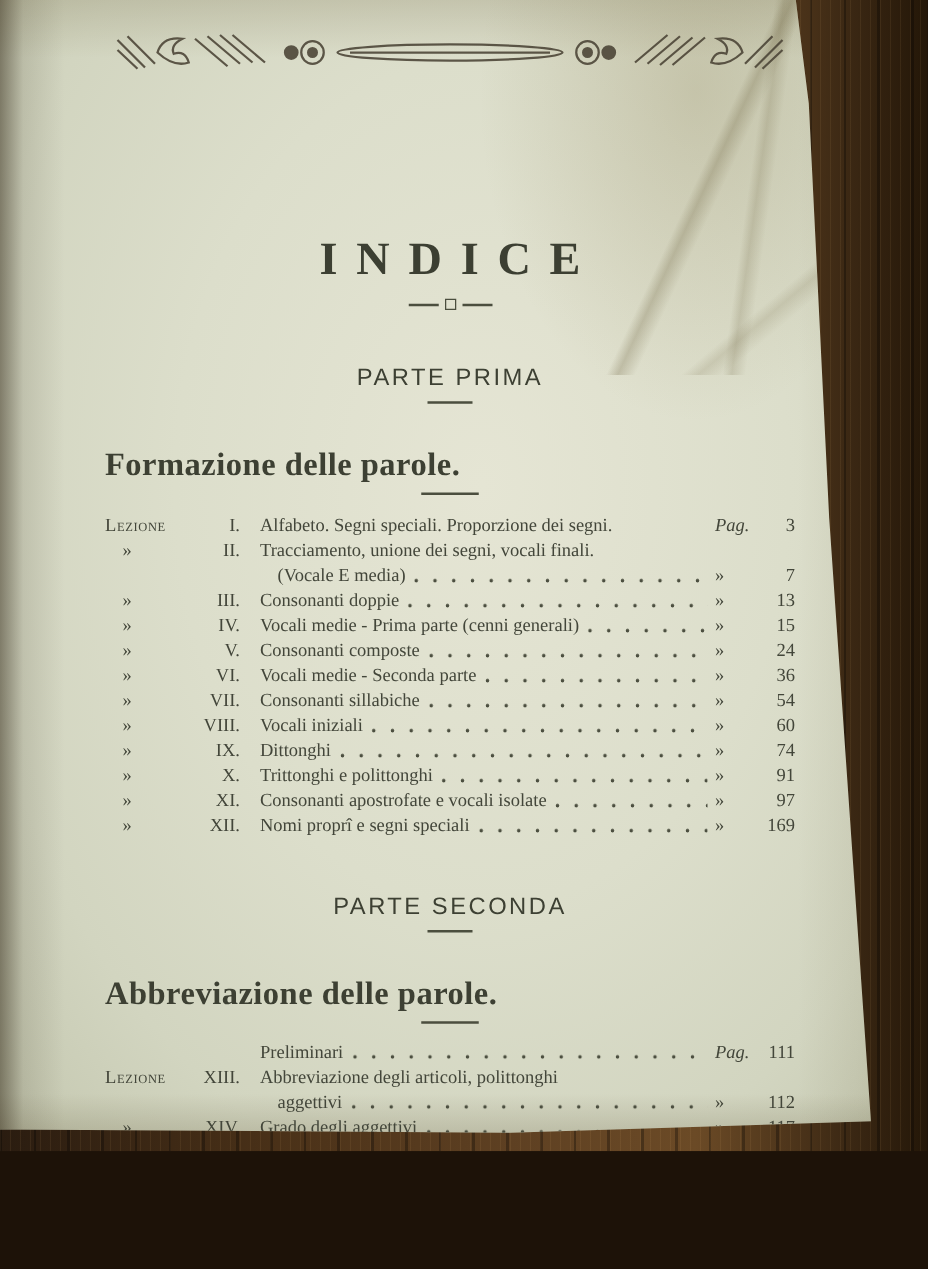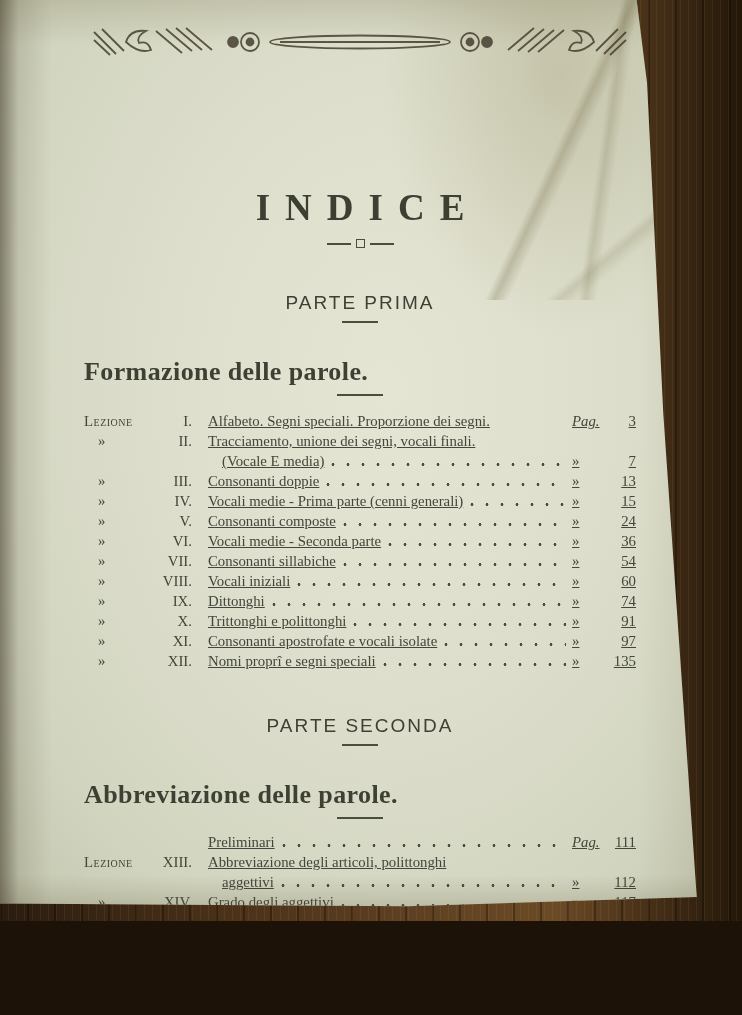--- a/index.html
+++ b/index.html
@@ -61,21 +61,21 @@
     margin-top:34px; 
     font-size:26px; font-weight:bold; color:#3d4033; letter-spacing:0.4px;
   }
 
   
   .toc { margin-top:15px; font-size:14.8px; line-height:20px; }
   .toc-row { display:flex; align-items:flex-start; }
   .toc-prefix { flex:0 0 64px; font-variant:small-caps; letter-spacing:0.5px; }
   .toc-prefix.cont { text-indent:14px; font-variant:normal; }
   .toc-num { flex:0 0 44px; text-align:right; margin-right:16px; }
-  .toc-body { flex:1 1 auto; min-width:0;text-decoration:underline; }
+  .toc-body { flex:1 1 auto; min-width:0; }
   .toc-line { display:flex; align-items:baseline; }
   .toc-line.indent .toc-text { padding-left:14px; }
   .toc-text { white-space:nowrap; }
   .leader { flex:1 1 auto; min-width:10px; height:5px; align-self:flex-end; margin:0 6px 4px 7px; }
   .leader.dots {
     background-image: radial-gradient(circle at 2px 2.5px, #4c4f40 1.15px, rgba(0,0,0,0) 1.7px);
     background-size:15px 5px; background-repeat:repeat-x;
   }
   .toc-ref { flex:0 0 34px; text-align:left; }
   .toc-ref.ital { font-style:italic; }
@@ -262,21 +262,21 @@
               </div>
             </div>
             <div class="toc-row">
               <span class="toc-prefix cont">»</span>
               <span class="toc-num">XII.</span>
               <div class="toc-body">
                 <div class="toc-line">
                   <span class="toc-text">Nomi proprî e segni speciali</span>
                   <span class="leader dots"></span>
                   <span class="toc-ref">»</span>
-                  <span class="toc-page">135</span>
+                  <span class="toc-page">169</span>
                 </div>
               </div>
             </div>
           </div>
       </div>
 
       <div class="part2">
         <div class="part-heading">PARTE SECONDA</div>
         <div class="rule w36"></div>
         <div class="section-title">Abbreviazione delle parole.</div>

